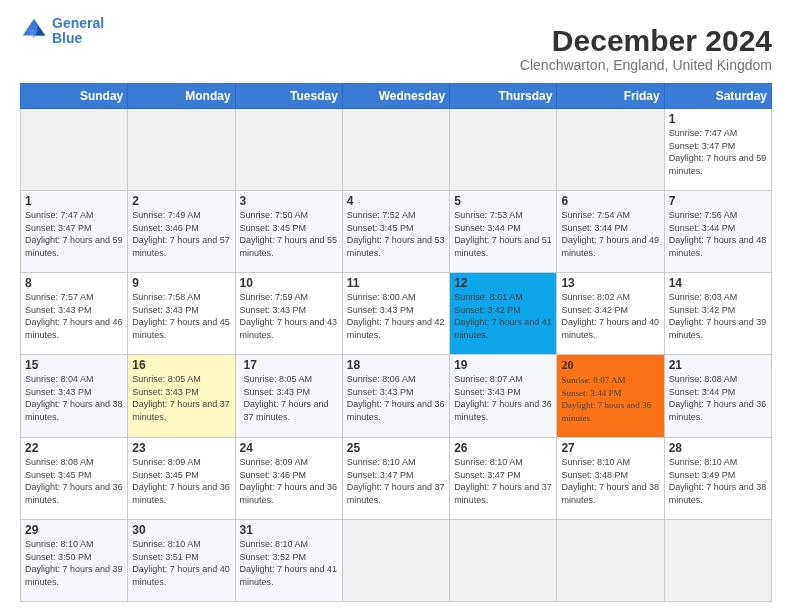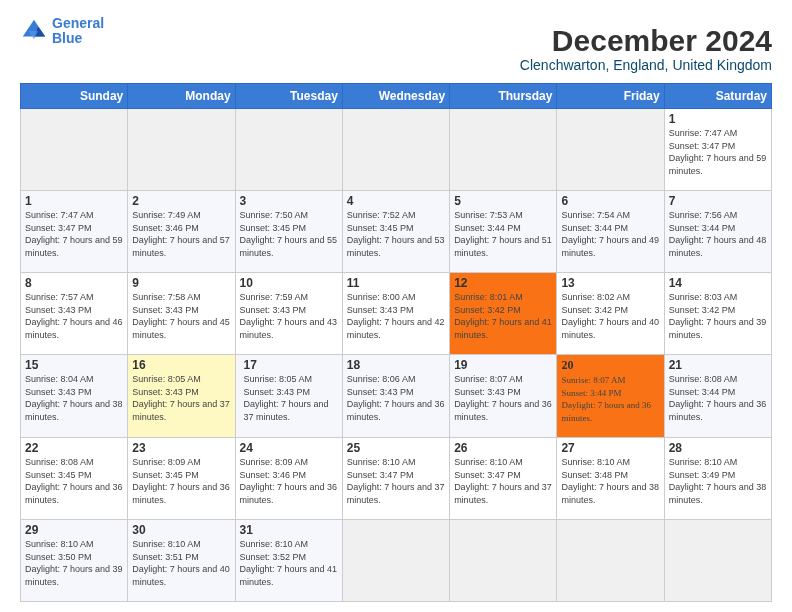--- a/index.html
+++ b/index.html
@@ -18,21 +18,20 @@
       flex-direction: column;
     }
     .header {
       display: flex;
       justify-content: space-between;
       align-items: flex-start;
       margin-bottom: 10px;
     }
     .logo {
       display: flex;
-      align-items: center;
       gap: 4px;
     }
     .logo-text {
       font-size: 14px;
       font-weight: bold;
       color: #333;
       line-height: 1.1;
     }
     .logo-text span {
       color: #3a7bd5;
@@ -46,21 +45,21 @@
       margin-top: 8px;
     }
     .main-title {
       font-size: 30px;
       font-weight: bold;
       color: #333;
       line-height: 1.1;
     }
     .subtitle {
       font-size: 14px;
-      color: #0c4a6e;
+      color: #737373;
     }
     .calendar {
       flex: 1;
       border: 1px solid #ccc;
       border-collapse: collapse;
       width: 100%;
       table-layout: fixed;
     }
     .calendar th {
       background: #3a7bd5;
@@ -190,21 +189,21 @@
             <div class="day-info">Sunrise: 7:58 AM<br>Sunset: 3:43 PM<br>Daylight: 7 hours and 45 minutes.</div>
           </td>
           <td style="background: rgb(255, 255, 255);">
             <span class="day-num">10</span>
             <div class="day-info">Sunrise: 7:59 AM<br>Sunset: 3:43 PM<br>Daylight: 7 hours and 43 minutes.</div>
           </td>
           <td style="background: rgb(255, 255, 255);">
             <span class="day-num">11</span>
             <div class="day-info">Sunrise: 8:00 AM<br>Sunset: 3:43 PM<br>Daylight: 7 hours and 42 minutes.</div>
           </td>
-          <td style="background: #f97316;">
+          <td style="background: #0ea5e9;">
             <span class="day-num">12</span>
             <div class="day-info">Sunrise: 8:01 AM<br>Sunset: 3:42 PM<br>Daylight: 7 hours and 41 minutes.</div>
           </td>
           <td style="background: rgb(255, 255, 255);">
             <span class="day-num">13</span>
             <div class="day-info">Sunrise: 8:02 AM<br>Sunset: 3:42 PM<br>Daylight: 7 hours and 40 minutes.</div>
           </td>
           <td style="background: rgb(255, 255, 255);">
             <span class="day-num">14</span>
             <div class="day-info">Sunrise: 8:03 AM<br>Sunset: 3:42 PM<br>Daylight: 7 hours and 39 minutes.</div>

